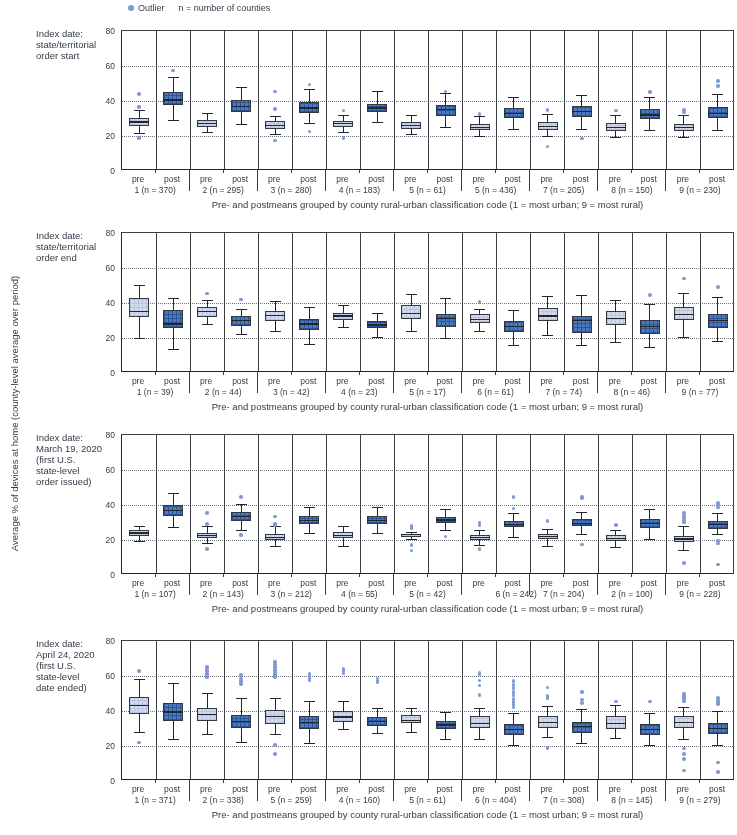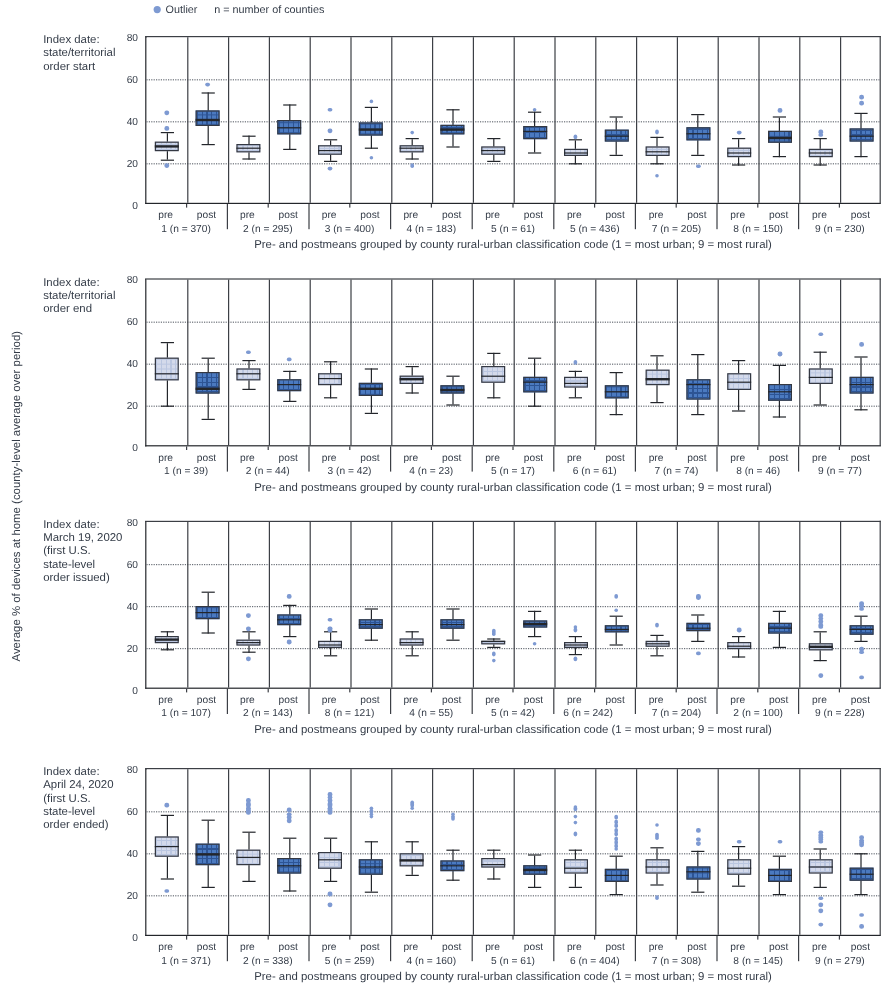--- a/index.html
+++ b/index.html
@@ -221,21 +221,21 @@
       <div class="pp" style="left: 461.556px; width: 34.0556px; top: 174px;">pre</div>
       <div class="pp" style="left: 495.611px; width: 34.0556px; top: 174px;">post</div>
       <div class="pp" style="left: 529.667px; width: 34.0556px; top: 174px;">pre</div>
       <div class="pp" style="left: 563.722px; width: 34.0556px; top: 174px;">post</div>
       <div class="pp" style="left: 597.778px; width: 34.0556px; top: 174px;">pre</div>
       <div class="pp" style="left: 631.833px; width: 34.0556px; top: 174px;">post</div>
       <div class="pp" style="left: 665.889px; width: 34.0556px; top: 174px;">pre</div>
       <div class="pp" style="left: 699.944px; width: 34.0556px; top: 174px;">post</div>
       <div class="grp" style="left: 121px; width: 68.1111px; top: 185px;">1 (n = 370)</div>
       <div class="grp" style="left: 189.111px; width: 68.1111px; top: 185px;">2 (n = 295)</div>
-      <div class="grp" style="left: 257.222px; width: 68.1111px; top: 185px;">3 (n = 400)</div>
+      <div class="grp" style="left: 257.222px; width: 68.1111px; top: 185px;">3 (n = 280)</div>
       <div class="grp" style="left: 325.333px; width: 68.1111px; top: 185px;">4 (n = 183)</div>
       <div class="grp" style="left: 393.444px; width: 68.1111px; top: 185px;">5 (n = 61)</div>
       <div class="grp" style="left: 461.556px; width: 68.1111px; top: 185px;">5 (n = 436)</div>
       <div class="grp" style="left: 529.667px; width: 68.1111px; top: 185px;">7 (n = 205)</div>
       <div class="grp" style="left: 597.778px; width: 68.1111px; top: 185px;">8 (n = 150)</div>
       <div class="grp" style="left: 665.889px; width: 68.1111px; top: 185px;">9 (n = 230)</div>
       <div class="xlab" style="left: 121px; width: 613px; top: 199px;">Pre- and postmeans grouped by county rural-urban classification code (1 = most urban;  9 = most rural)</div>
       <div class="plabel" style="left: 36px; top: 230px; width: 84px;">
         <div>Index date:</div>
         <div>state/territorial</div>
@@ -598,34 +598,34 @@
       <div class="pp" style="left: 461.556px; width: 34.0556px; top: 578px;">pre</div>
       <div class="pp" style="left: 495.611px; width: 34.0556px; top: 578px;">post</div>
       <div class="pp" style="left: 529.667px; width: 34.0556px; top: 578px;">pre</div>
       <div class="pp" style="left: 563.722px; width: 34.0556px; top: 578px;">post</div>
       <div class="pp" style="left: 597.778px; width: 34.0556px; top: 578px;">pre</div>
       <div class="pp" style="left: 631.833px; width: 34.0556px; top: 578px;">post</div>
       <div class="pp" style="left: 665.889px; width: 34.0556px; top: 578px;">pre</div>
       <div class="pp" style="left: 699.944px; width: 34.0556px; top: 578px;">post</div>
       <div class="grp" style="left: 121px; width: 68.1111px; top: 589px;">1 (n = 107)</div>
       <div class="grp" style="left: 189.111px; width: 68.1111px; top: 589px;">2 (n = 143)</div>
-      <div class="grp" style="left: 257.222px; width: 68.1111px; top: 589px;">8 (n = 121)</div>
+      <div class="grp" style="left: 257.222px; width: 68.1111px; top: 589px;">3 (n = 212)</div>
       <div class="grp" style="left: 325.333px; width: 68.1111px; top: 589px;">4 (n = 55)</div>
       <div class="grp" style="left: 393.444px; width: 68.1111px; top: 589px;">5 (n = 42)</div>
-      <div class="grp" style="left: 456px; width: 68.1111px; top: 589px;">6 (n = 242)</div>
+      <div class="grp" style="left: 482px; width: 68.1111px; top: 589px;">6 (n = 242)</div>
       <div class="grp" style="left: 529.667px; width: 68.1111px; top: 589px;">7 (n = 204)</div>
       <div class="grp" style="left: 597.778px; width: 68.1111px; top: 589px;">2 (n = 100)</div>
       <div class="grp" style="left: 665.889px; width: 68.1111px; top: 589px;">9 (n = 228)</div>
       <div class="xlab" style="left: 121px; width: 613px; top: 603px;">Pre- and postmeans grouped by county rural-urban classification code (1 = most urban;  9 = most rural)</div>
       <div class="plabel" style="left: 36px; top: 638px; width: 84px;">
         <div>Index date:</div>
         <div>April 24, 2020</div>
         <div>(first U.S.</div>
         <div>state-level</div>
-        <div>order ended)</div>
+        <div>date ended)</div>
       </div>
       <div class="ytick" style="left: 89px; top: 775.5px;">0</div>
       <div class="ytick" style="left: 89px; top: 740.5px;">20</div>
       <div class="ytick" style="left: 89px; top: 705.5px;">40</div>
       <div class="ytick" style="left: 89px; top: 670.5px;">60</div>
       <div class="ytick" style="left: 89px; top: 635.5px;">80</div>
       <div class="plot" style="left: 121px; top: 640px; width: 613px; height: 140px;">
         <div class="grid" style="top: 105px;"></div>
         <div class="grid" style="top: 70px;"></div>
         <div class="grid" style="top: 35px;"></div>

